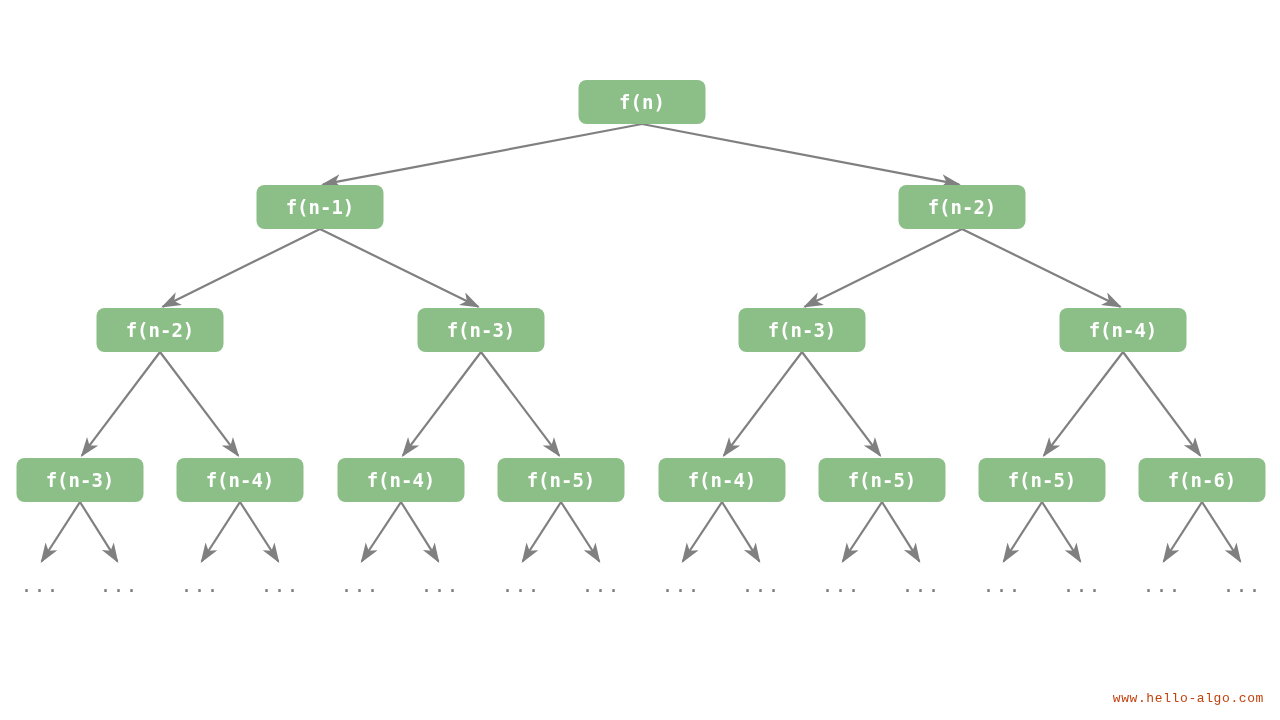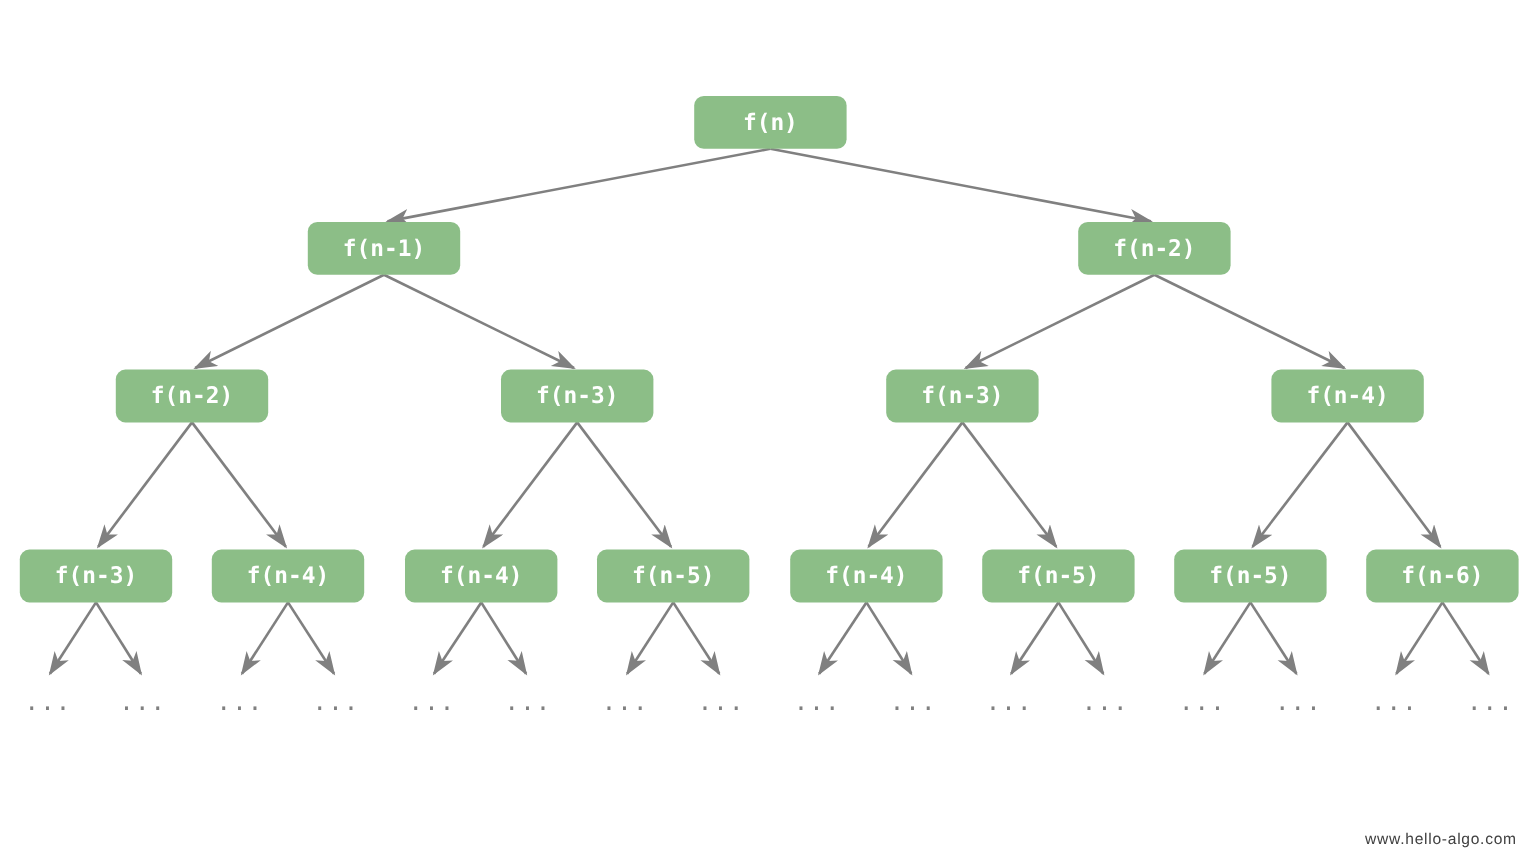--- a/index.html
+++ b/index.html
@@ -49,23 +49,23 @@
     font-size: 20px;
     fill: #808080;
     text-anchor: middle;
     dominant-baseline: middle;
     letter-spacing: 1px;
   }
   .watermark-text {
     position: absolute;
     right: 16px;
     bottom: 14px;
-    font-family: Liberation Sans, sans-serif;
+    font-family: Liberation Mono, monospace;
     font-size: 13px;
-    color: #404040;
+    color: #c2410c;
     letter-spacing: 0.6px;
     white-space: nowrap;
   }
 </style>
 </head>
 <body>
 
 <div id="diagram-root">
   <svg id="tree-svg" viewBox="0 0 1280 720" xmlns="http://www.w3.org/2000/svg">
     <defs>

